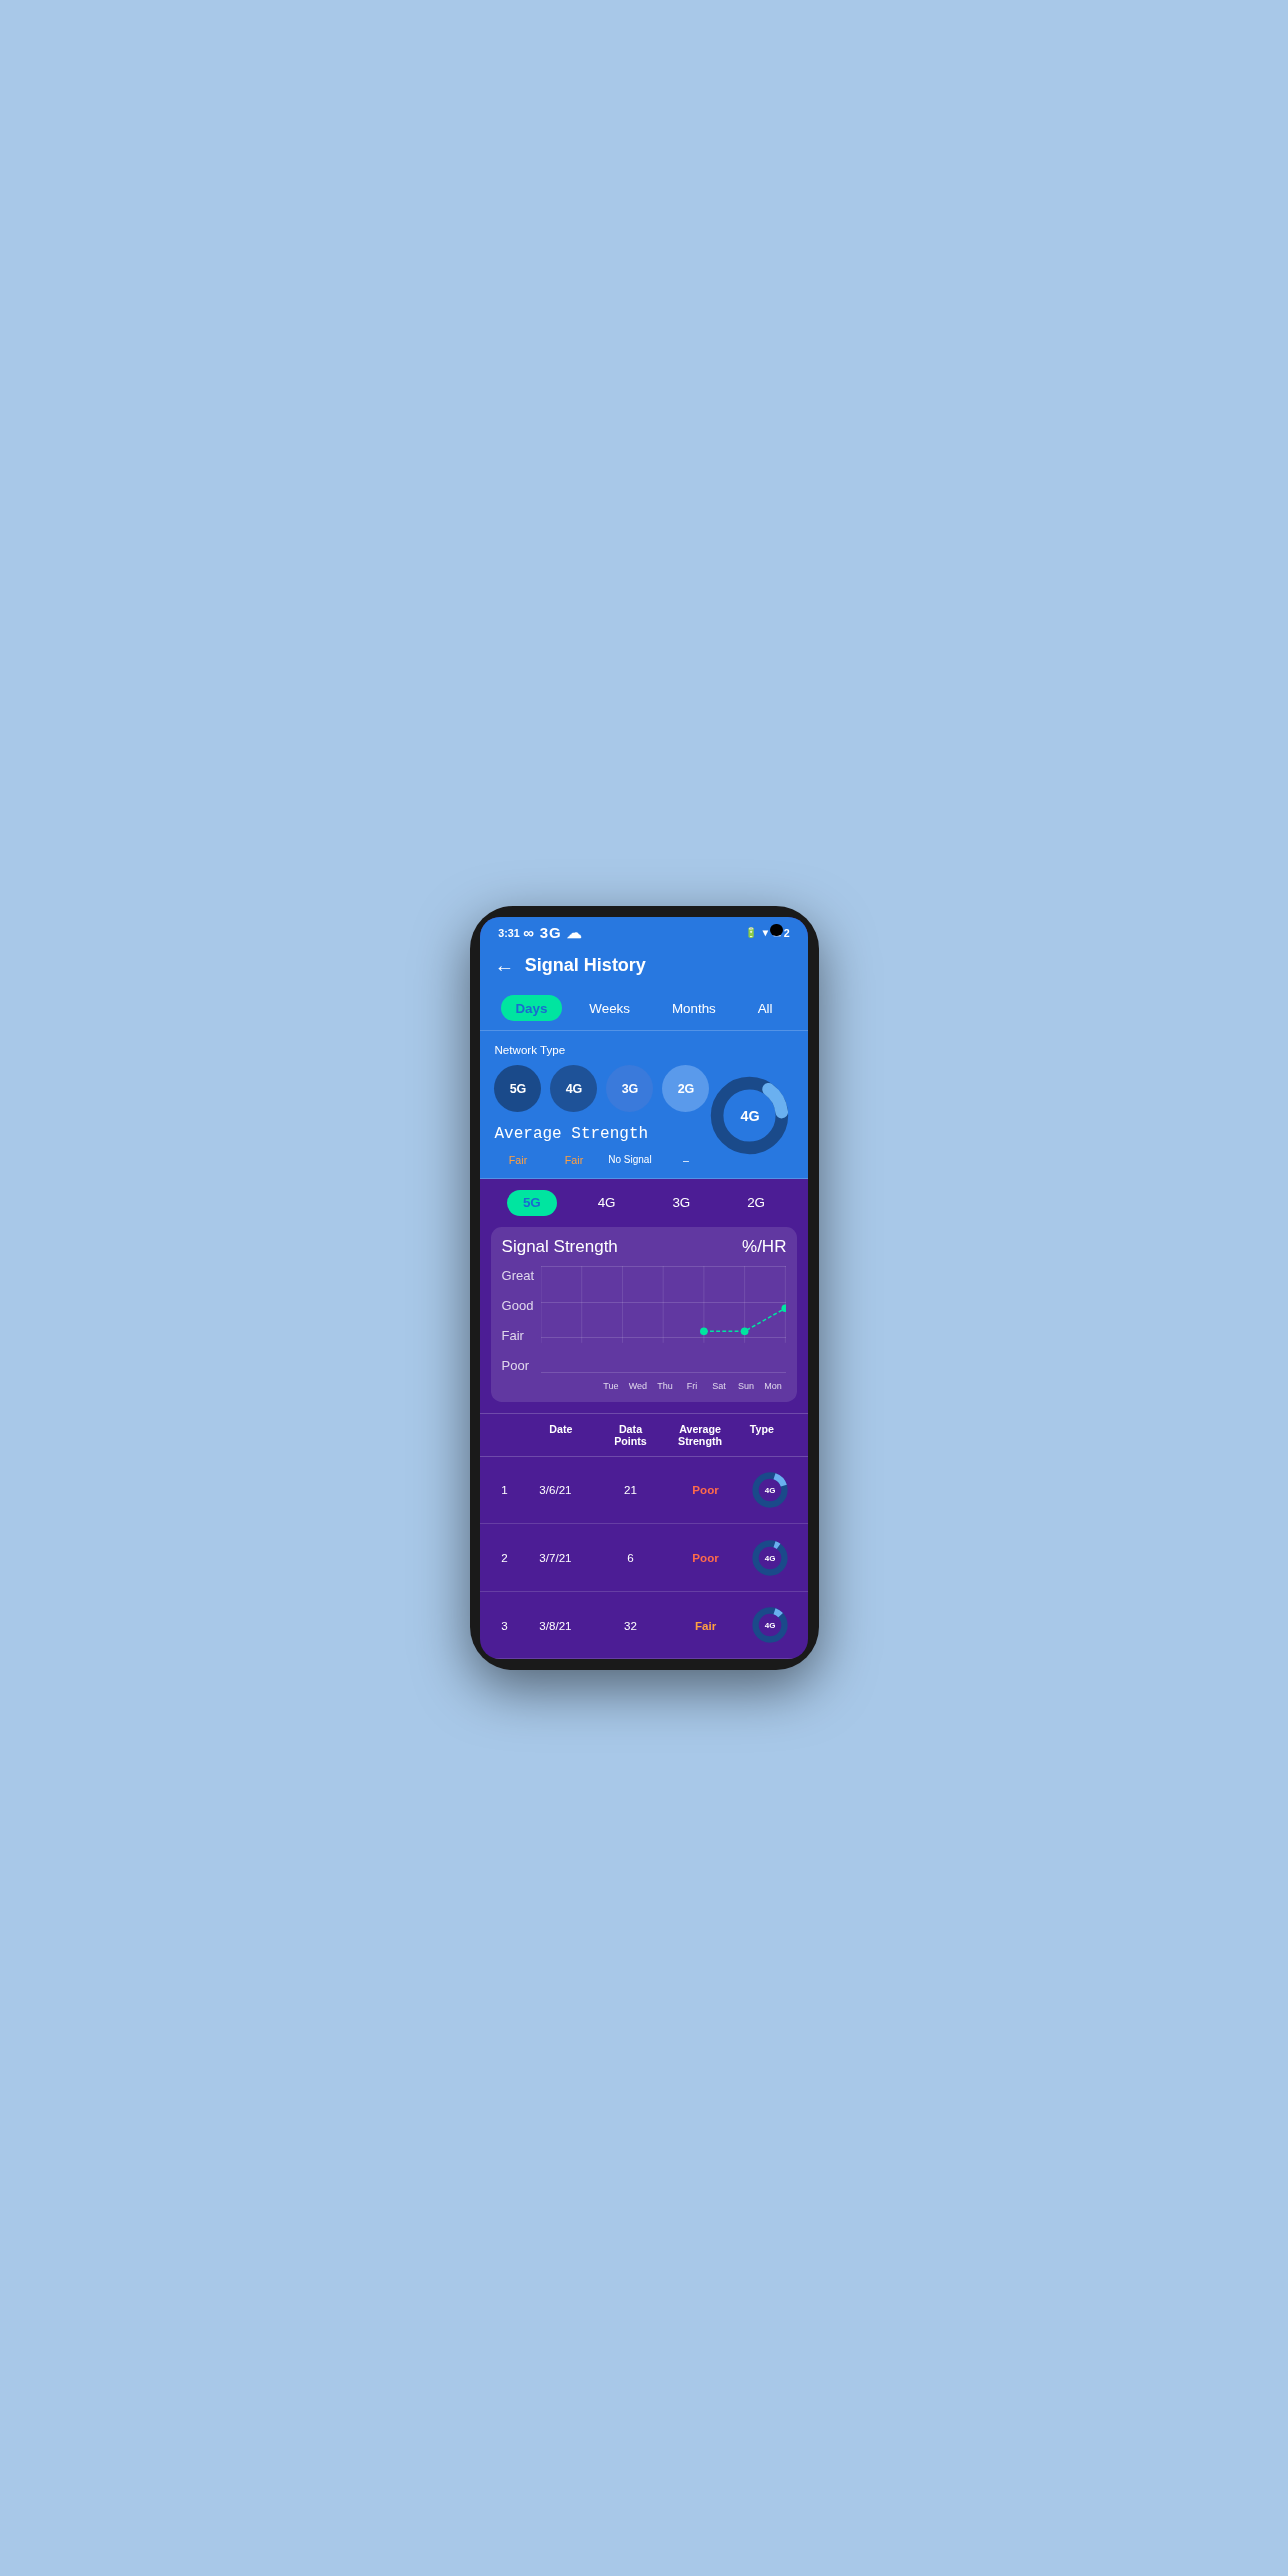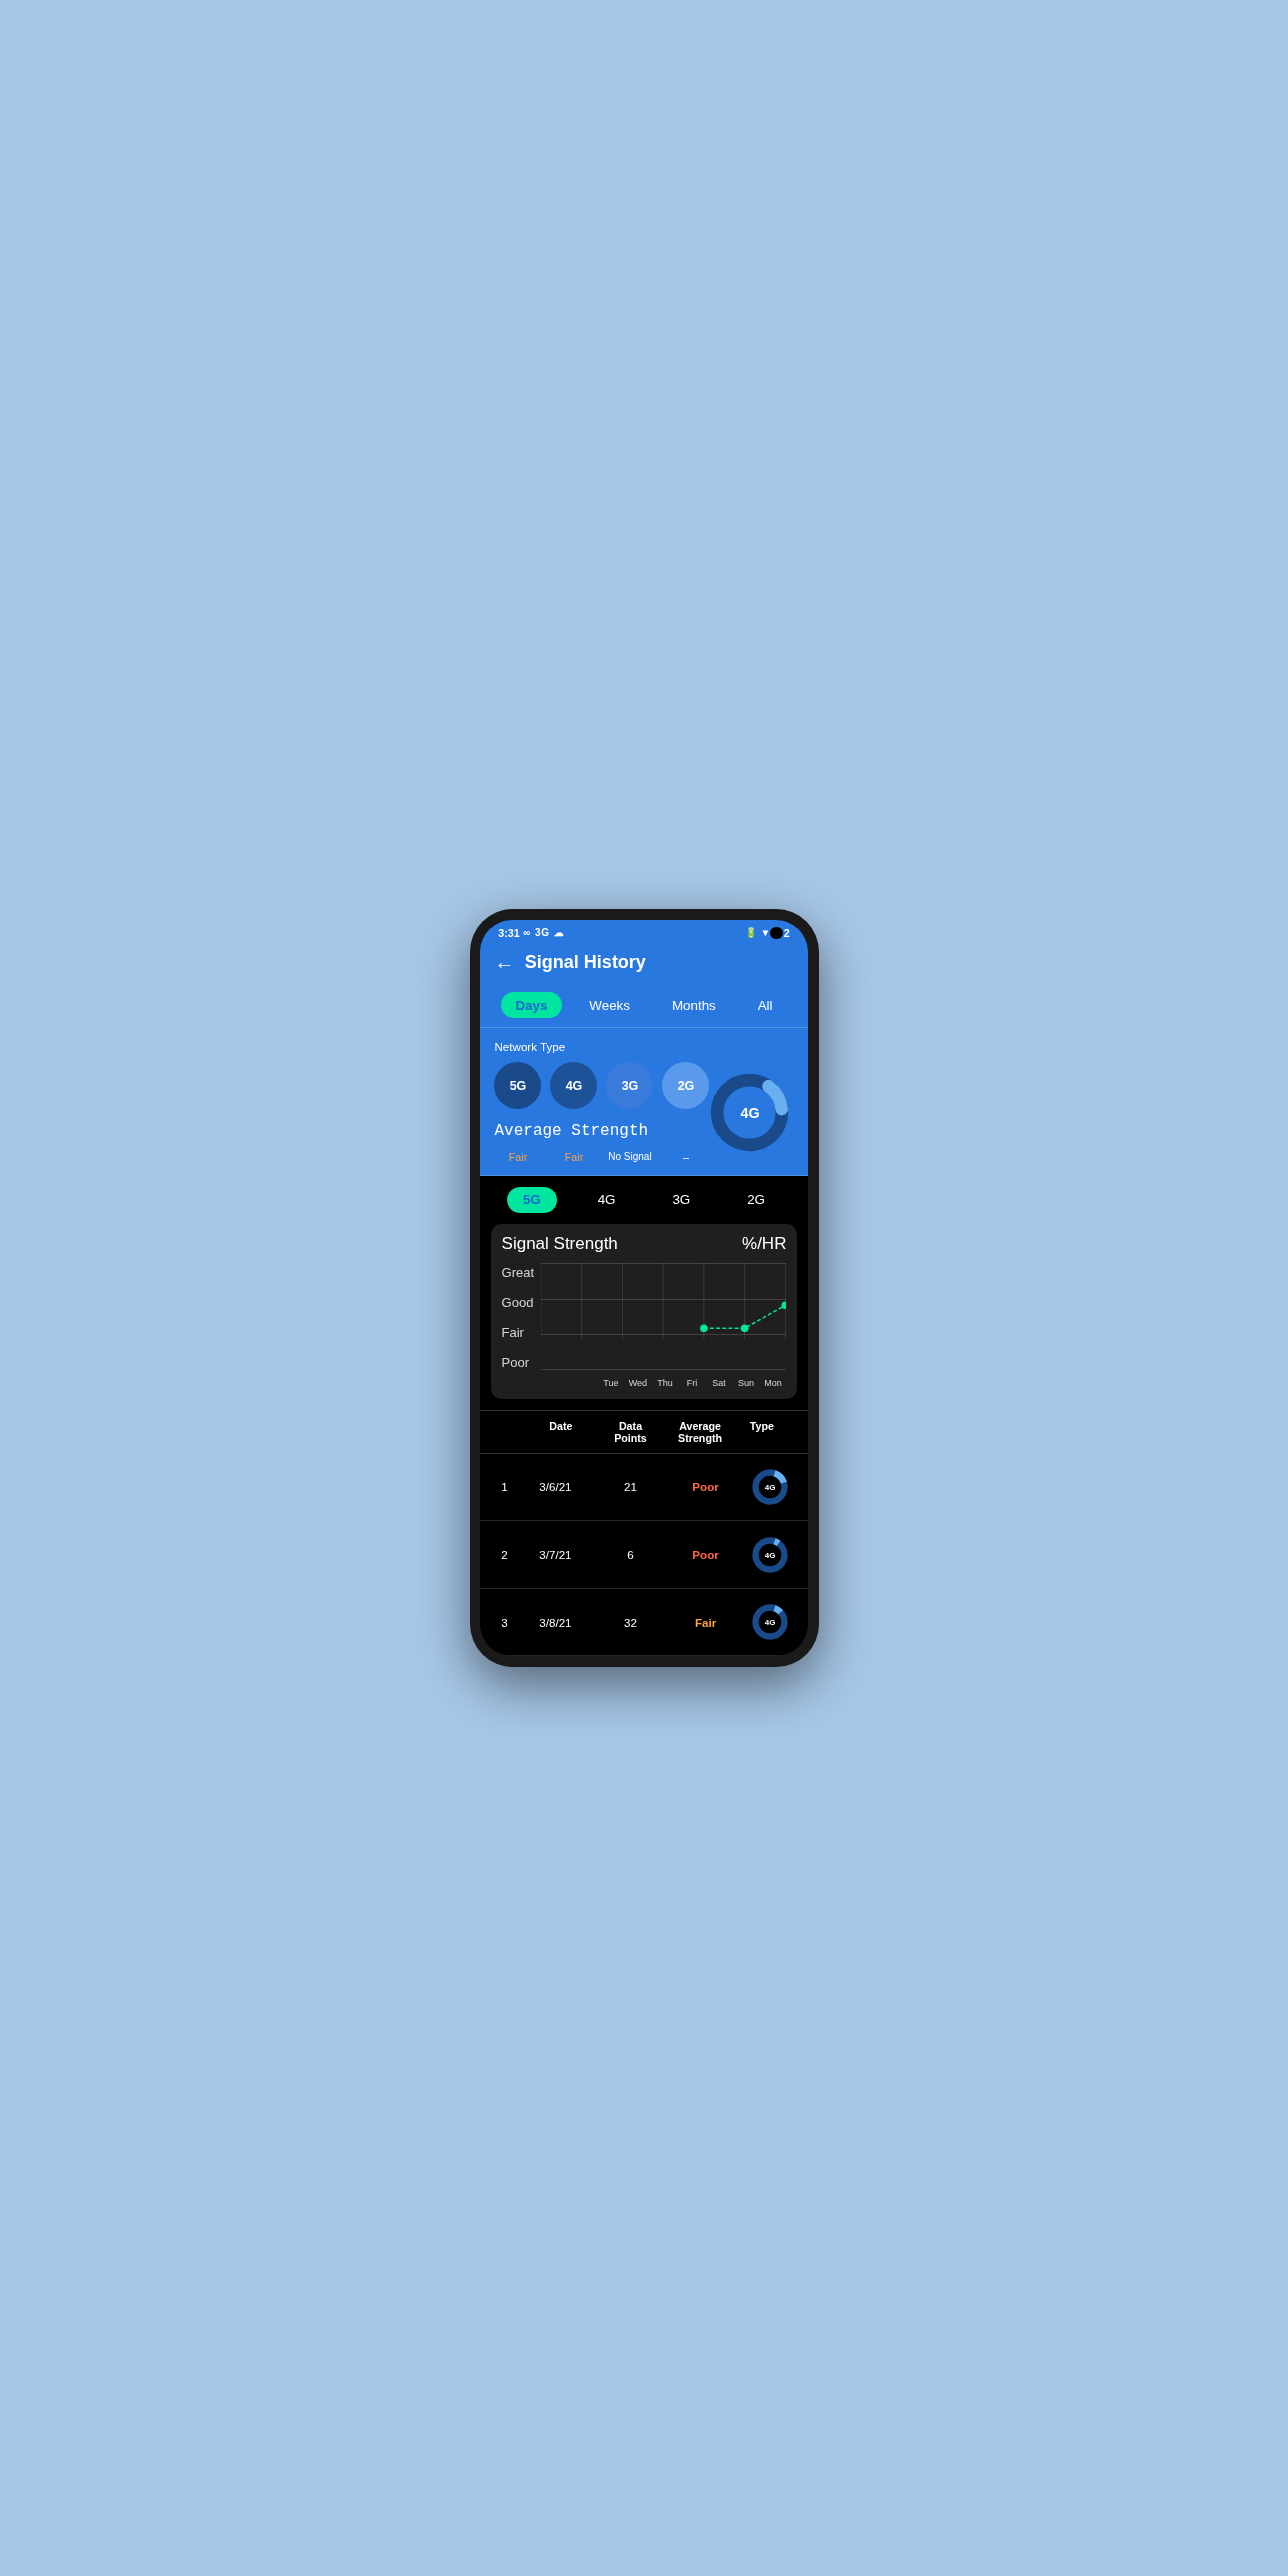--- a/index.html
+++ b/index.html
@@ -14,22 +14,22 @@
     .phone-frame {
       width: 349px;
       min-height: 698px;
       background: #1a1a1a;
       border-radius: 43px;
       padding: 10.7px;
       box-shadow: 0 18px 54px rgba(0,0,0,0.5);
       position: relative;
     }
     .phone-screen {
-      background: #000000;
-      border-radius: 32px;
+      background: #4c1d95;
+      border-radius: 20px;
       overflow: hidden;
       position: relative;
     }
     
     .status-bar {
       background: #2878e0;
       display: flex;
       justify-content: space-between;
       align-items: center;
       padding: 7.2px 18px 3.6px 18px;
@@ -294,21 +294,21 @@
   </style>
 </head>
 <body>
 
 <div class="phone-frame">
   <div class="phone-screen">
 
     <div class="status-bar">
       <div class="status-left">
         <span>3:31</span>
-        <span style="font-size:10px; letter-spacing:0.9px;">∞ <span>3G</span> ☁</span>
+        <span style="font-size:15px; letter-spacing:0.9px;">∞ <span>3G</span> ☁</span>
       </div>
       <div class="status-right">
         <span style="font-size:9.8px;">🔋</span>
         <span style="font-size:9.8px;">▼</span>
         <span style="font-size:9.8px;">⊠</span>
         <span>2</span>
       </div>
       <div class="camera-notch"></div>
     </div>
 

